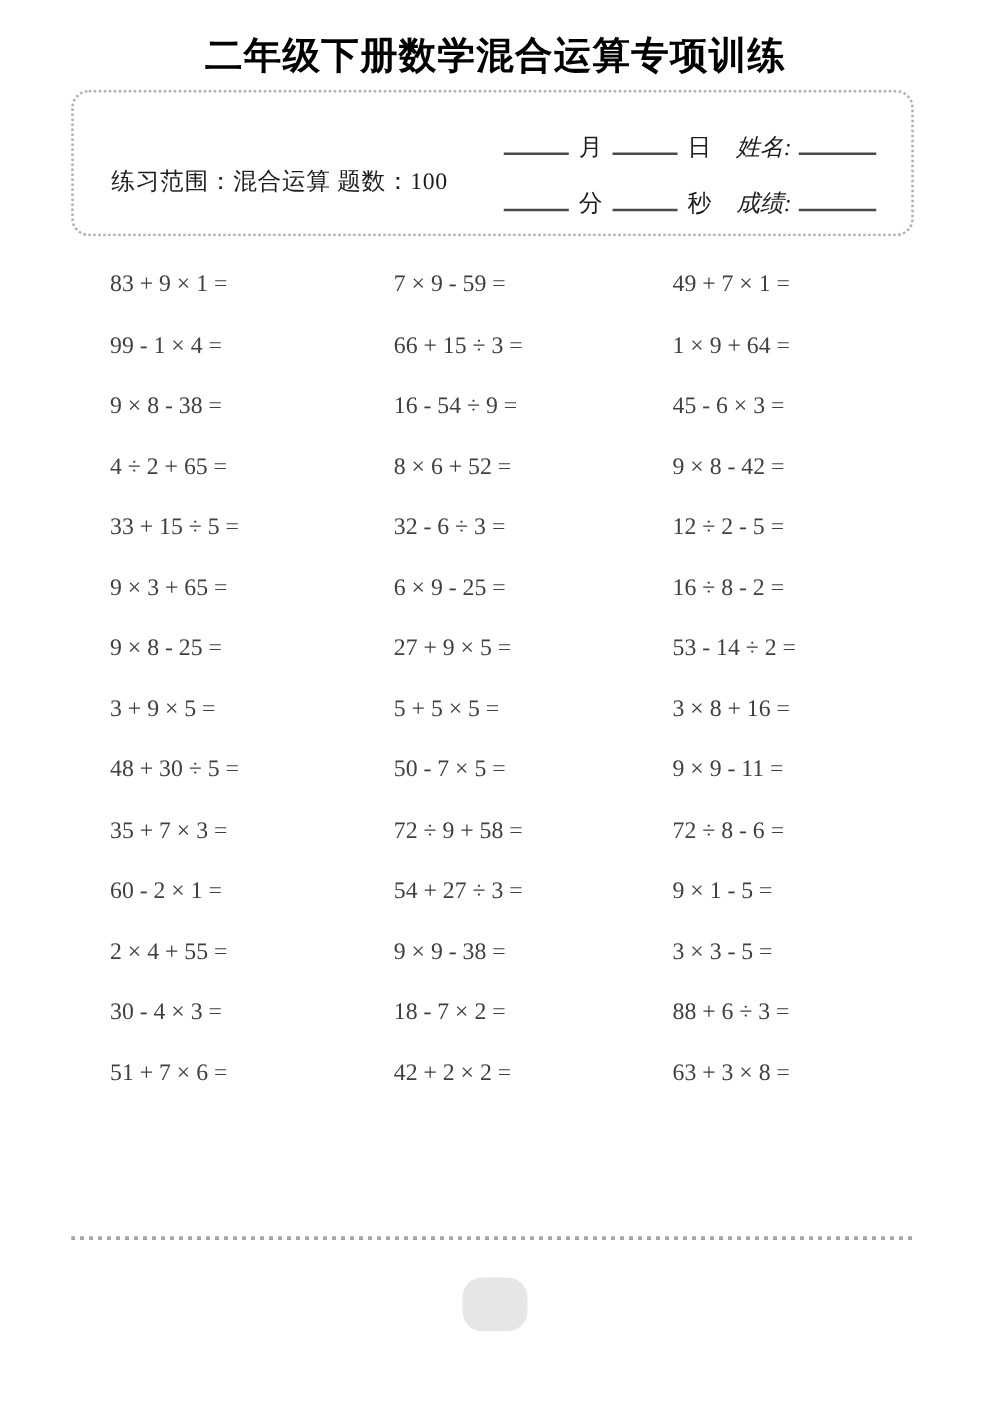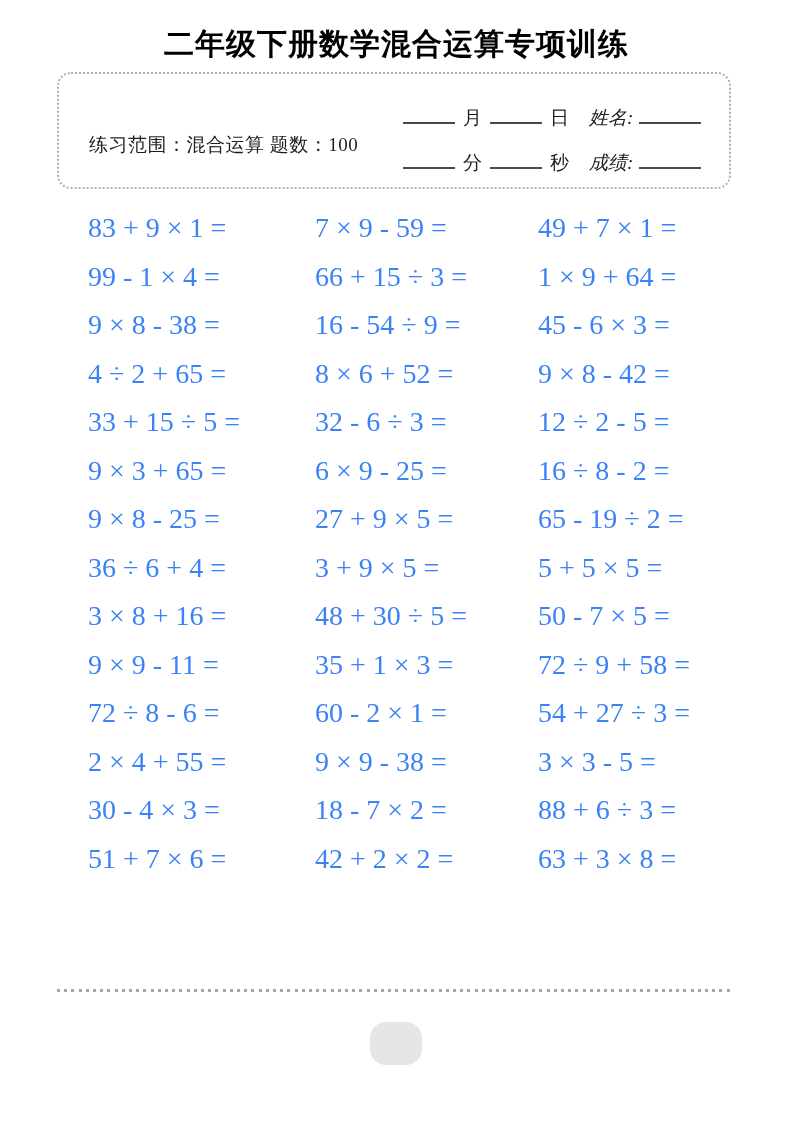--- a/index.html
+++ b/index.html
@@ -69,22 +69,22 @@
     left: 57px; top: 204px;
     width: 676px;
     display: grid;
     grid-template-columns: 227px 223px 1fr;
     grid-auto-rows: 48.5px;
   }
   .problem-cell {
     display: flex;
     align-items: center;
     padding-left: 31px;
-    font-size: 28px;
-    color: #3b82f6;
+    font-size: 19px;
+    color: #404040;
     white-space: nowrap;
   }
 
   
   .bottom-dash-line {
     position: absolute;
     left: 57px; top: 989px;
     width: 676px; height: 3px;
     background: repeating-linear-gradient(90deg,
       #a6a6a6 0px, #a6a6a6 3px,
@@ -141,33 +141,33 @@
   <div class="problem-cell">8 × 6 + 52 =</div>
   <div class="problem-cell">9 × 8 - 42 =</div>
   <div class="problem-cell">33 + 15 ÷ 5 =</div>
   <div class="problem-cell">32 - 6 ÷ 3 =</div>
   <div class="problem-cell">12 ÷ 2 - 5 =</div>
   <div class="problem-cell">9 × 3 + 65 =</div>
   <div class="problem-cell">6 × 9 - 25 =</div>
   <div class="problem-cell">16 ÷ 8 - 2 =</div>
   <div class="problem-cell">9 × 8 - 25 =</div>
   <div class="problem-cell">27 + 9 × 5 =</div>
-  <div class="problem-cell">65 - 19 ÷ 2 =</div>
-  <div class="problem-cell">36 ÷ 6 + 4 =</div>
+  <div class="problem-cell">53 - 14 ÷ 2 =</div>
   <div class="problem-cell">3 + 9 × 5 =</div>
   <div class="problem-cell">5 + 5 × 5 =</div>
   <div class="problem-cell">3 × 8 + 16 =</div>
   <div class="problem-cell">48 + 30 ÷ 5 =</div>
   <div class="problem-cell">50 - 7 × 5 =</div>
   <div class="problem-cell">9 × 9 - 11 =</div>
-  <div class="problem-cell">35 + 1 × 3 =</div>
+  <div class="problem-cell">35 + 7 × 3 =</div>
   <div class="problem-cell">72 ÷ 9 + 58 =</div>
   <div class="problem-cell">72 ÷ 8 - 6 =</div>
   <div class="problem-cell">60 - 2 × 1 =</div>
   <div class="problem-cell">54 + 27 ÷ 3 =</div>
+  <div class="problem-cell">9 × 1 - 5 =</div>
   <div class="problem-cell">2 × 4 + 55 =</div>
   <div class="problem-cell">9 × 9 - 38 =</div>
   <div class="problem-cell">3 × 3 - 5 =</div>
   <div class="problem-cell">30 - 4 × 3 =</div>
   <div class="problem-cell">18 - 7 × 2 =</div>
   <div class="problem-cell">88 + 6 ÷ 3 =</div>
   <div class="problem-cell">51 + 7 × 6 =</div>
   <div class="problem-cell">42 + 2 × 2 =</div>
   <div class="problem-cell">63 + 3 × 8 =</div>
 </div>

